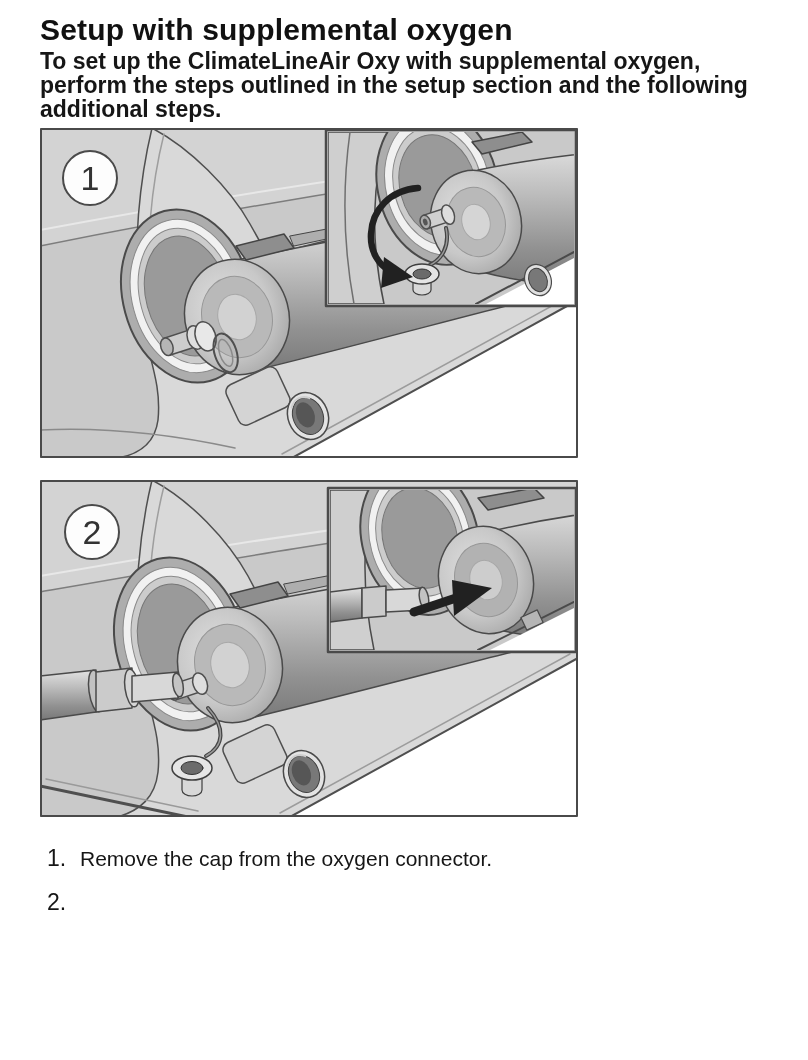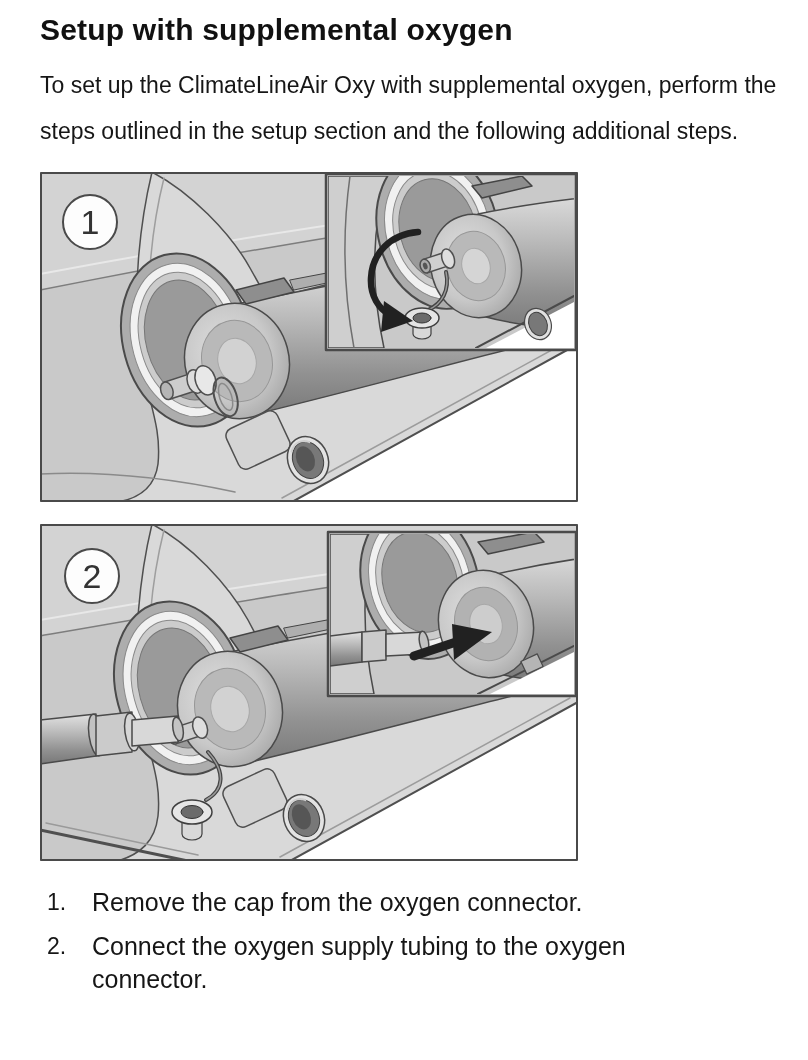--- a/index.html
+++ b/index.html
@@ -6,37 +6,37 @@
   html, body { background: #ffffff; }
   body {
     width: 808px; height: 1060px;
     font-family: "Liberation Sans", sans-serif;
     color: #161616;
     overflow: hidden;
   }
   .page { position: relative; width: 808px; height: 1060px; padding: 13px 28px 0 40px; }
   .title {
     font-size: 30px; font-weight: 700; letter-spacing: 0.2px;
-    color: #111; margin-bottom: 15px; line-height: 34px;
+    color: #111; margin-bottom: 2px; line-height: 34px;
   }
   .intro {
-    font-size: 23px; line-height: 46px; width: 745px; margin-bottom: 18px;
+    font-size: 23px; line-height: 24px; width: 745px; margin-bottom: 7px; font-weight: bold;
   }
   .figure { width: 538px; background: #c9c9c9; position: relative; }
   .figure + .figure { margin-top: 0; }
   .fig1 { height: 330px; margin-bottom: 22px; }
   .fig2 { height: 337px; margin-bottom: 25px; }
   .figure svg { display: block; }
   ol.steps { list-style: none; margin-left: 7px; }
   ol.steps li { display: flex; align-items: flex-start; }
   ol.steps li + li { margin-top: 11px; }
   .step-num {
     flex: 0 0 33px; font-size: 23px; line-height: 33px;
   }
-  .step-body { font-size: 25px; line-height: 33px; width: 612px; margin-left: 12px; }
+  .step-body { font-size: 21px; line-height: 33px; width: 612px; }
 </style>
 </head>
 <body>
 
 <div class="page">
 
   <h1 class="title">Setup with supplemental oxygen</h1>
 
   <p class="intro">To set up the ClimateLineAir Oxy with supplemental oxygen, perform the steps outlined in the setup section and the following additional steps.</p>
 
@@ -319,18 +319,17 @@
   <ol class="steps">
     <li>
       <span class="step-num">1.</span>
       <div class="step-body">
         <div>Remove the cap from the oxygen connector.</div>
       </div>
     </li>
     <li>
       <span class="step-num">2.</span>
       <div class="step-body">
-        <div>Connect the oxygen supply tubing to the oxygen connector.</div>
       </div>
     </li>
   </ol>
 
 </div>
 
 </body></html>

